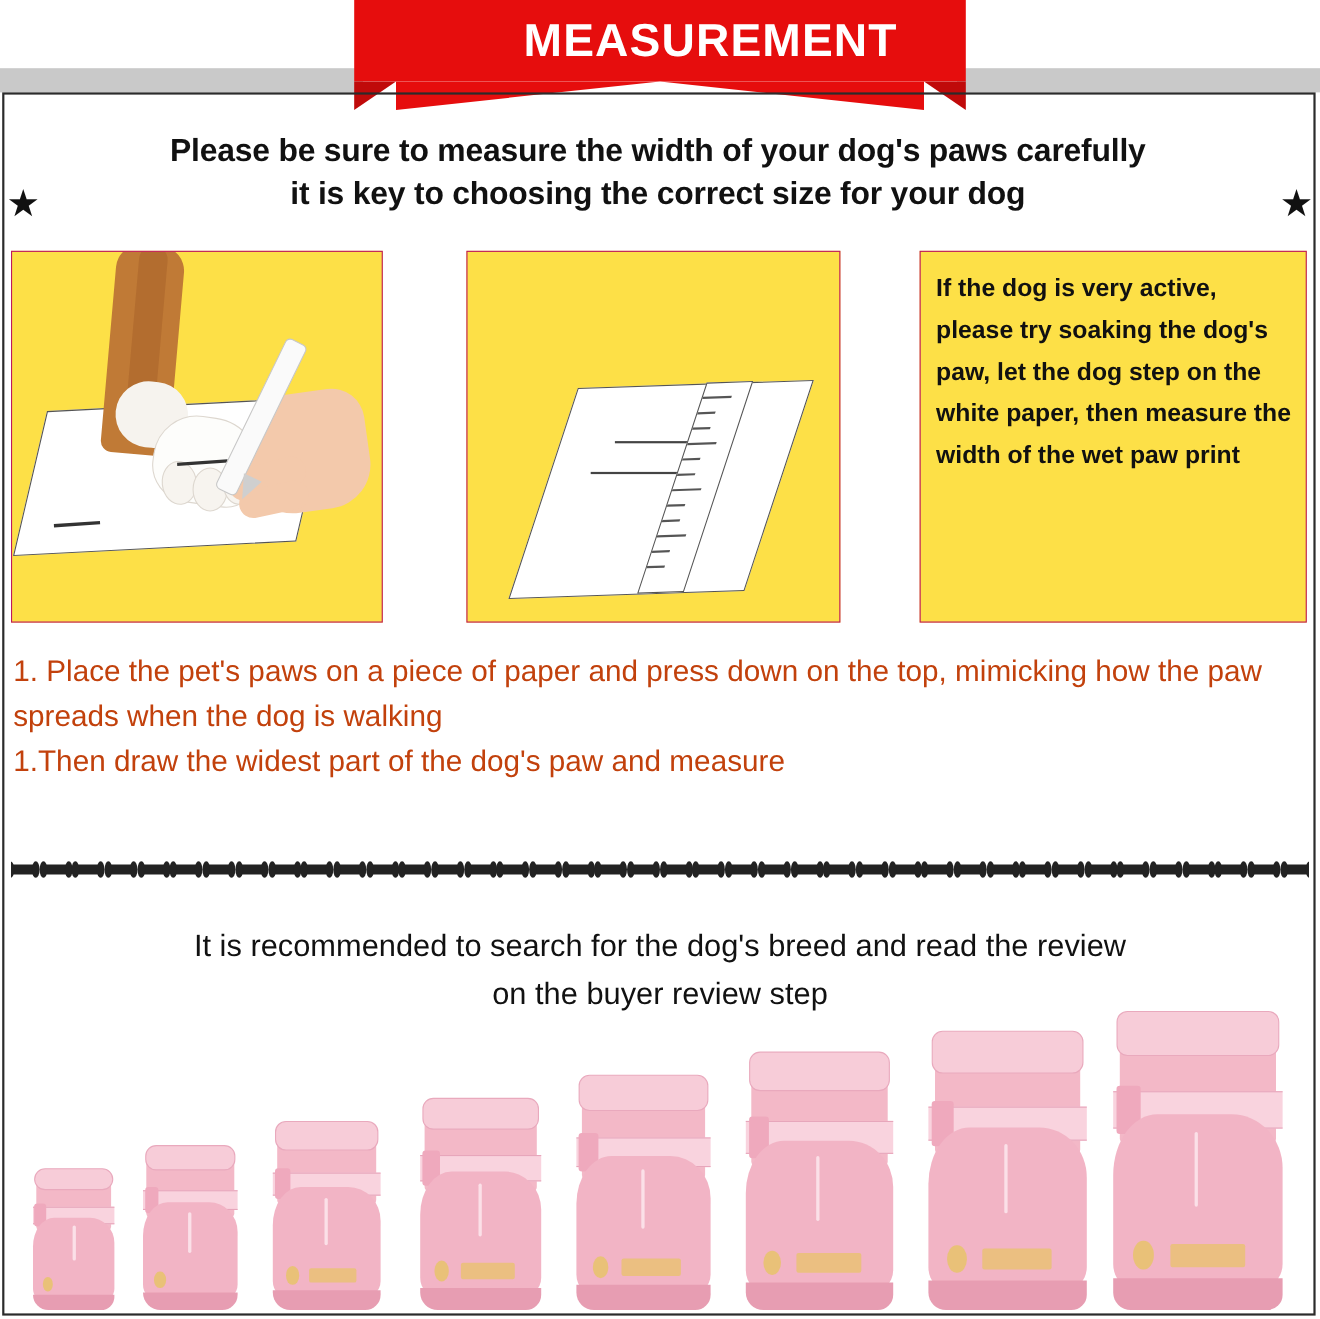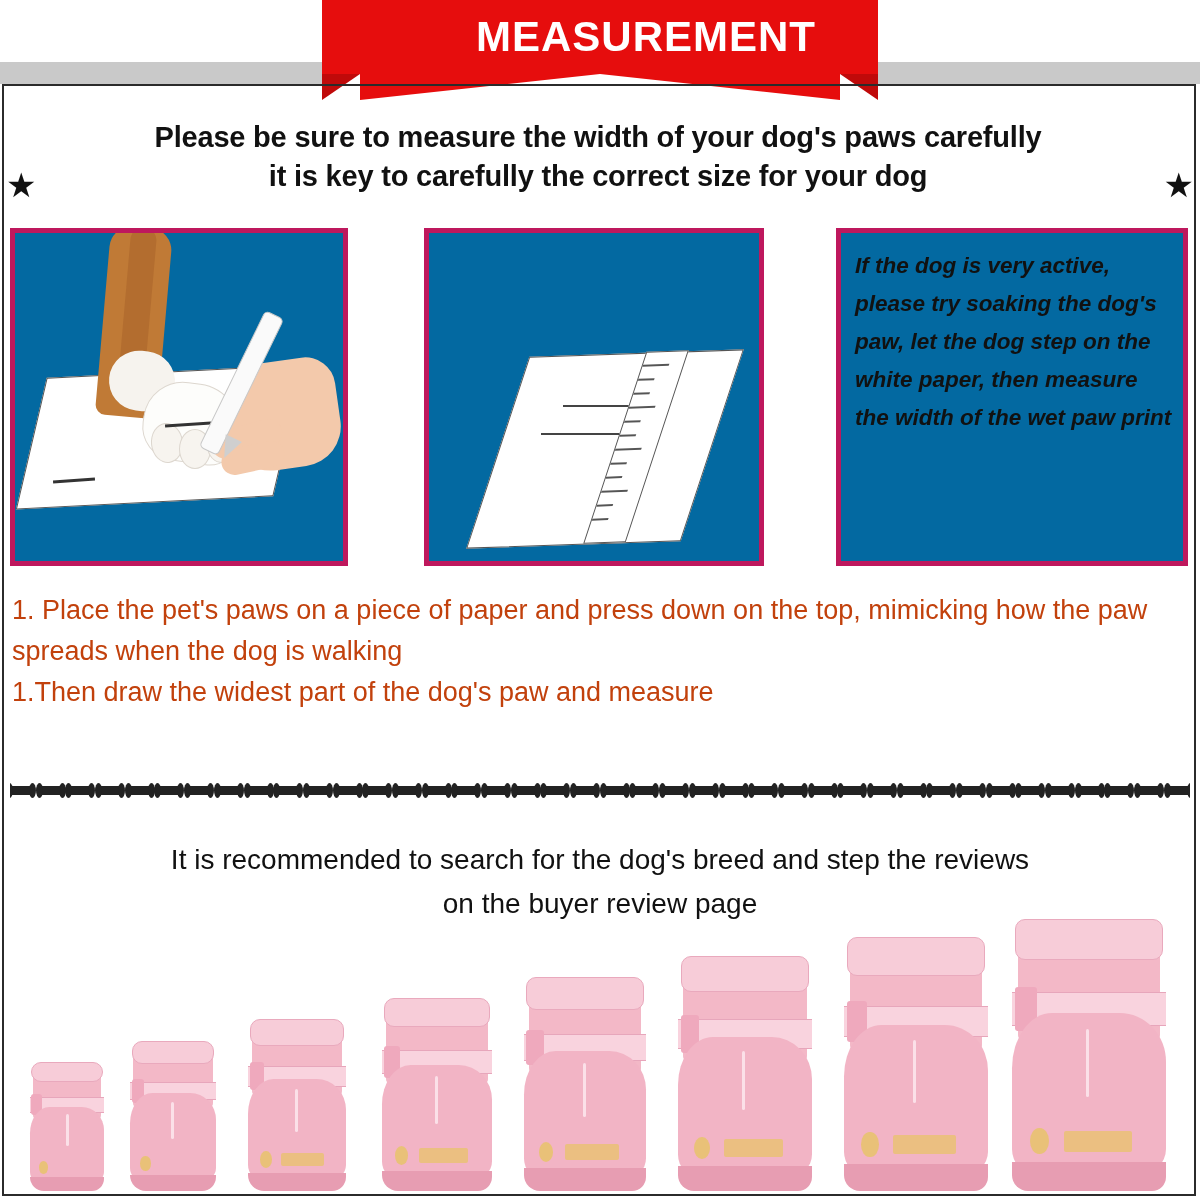--- a/index.html
+++ b/index.html
@@ -128,25 +128,24 @@
     font-size: 34px;
     color: #111;
     line-height: 34px;
   }
   .star-left { left: 6px; }
   .star-right { right: 6px; }
 
   
   .panel {
     position: absolute;
-    border: 5px solid #be185d;
+    border: 1px solid #be185d;
     box-sizing: border-box;
-    background: #0369a1;
+    background: #fde047;
     overflow: hidden;
-    font-style: italic;
   }
   .panel-a { left: 10px;  top: 228px; width: 338px; height: 338px; }
   .panel-b { left: 424px; top: 228px; width: 340px; height: 338px; }
   .panel-c { left: 836px; top: 228px; width: 352px; height: 338px; }
 
   .panel-c-text {
     padding: 14px 8px 0 14px;
     font-size: 22.5px;
     font-weight: bold;
     line-height: 38px;
@@ -456,21 +455,21 @@
     <div class="ribbon-tail-r"></div>
     <div class="ribbon-notch"></div>
     <div class="ribbon-title">MEASUREMENT</div>
   </div>
 </div>
 
 <div class="page-border"></div>
 
 <div class="headline">
   <div>Please be sure to measure the width of your dog's paws carefully</div>
-  <div>it is key to carefully the correct size for your dog</div>
+  <div>it is key to choosing the correct size for your dog</div>
 </div>
 <div class="star star-left">★</div>
 <div class="star star-right">★</div>
 
 <div class="panel panel-a">
   <div class="paper-a"></div>
   <div class="leg"></div>
   <div class="leg-shade"></div>
   <div class="wrist"></div>
   <div class="paw"></div>
@@ -552,22 +551,22 @@
     <span class="bone"></span>
     <span class="bone"></span>
     <span class="bone"></span>
     <span class="bone"></span>
     <span class="bone"></span>
     <span class="bone"></span>
     <span class="bone"></span>
 </div>
 
 <div class="recommend">
-  <div>It is recommended to search for the dog's breed and step the reviews</div>
-  <div>on the buyer review page</div>
+  <div>It is recommended to search for the dog's breed and read the review</div>
+  <div>on the buyer review step</div>
 </div>
 
 <div class="boots">
   <div class="boot" style="left:30px;  width:74px;  height:124px;">
     <div class="boot-shaft"></div>
     <div class="boot-collar"></div>
     <div class="boot-strap"></div>
     <div class="boot-buckle"></div>
     <div class="boot-body"></div>
     <div class="boot-lace"></div>

